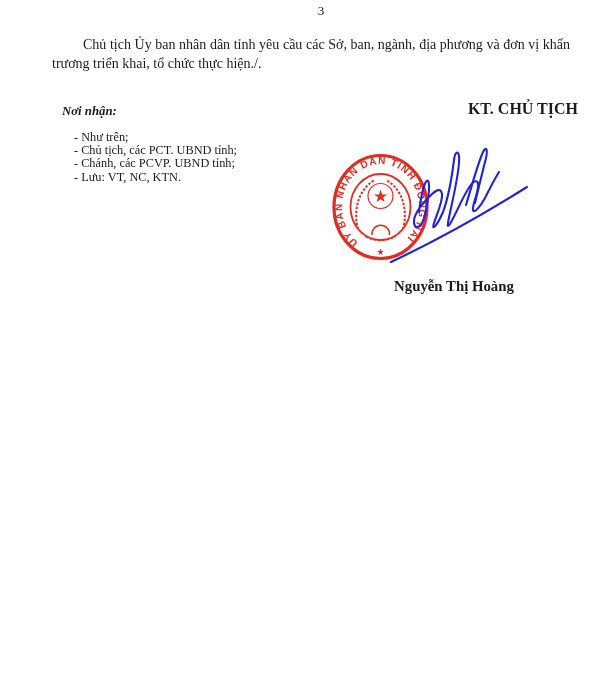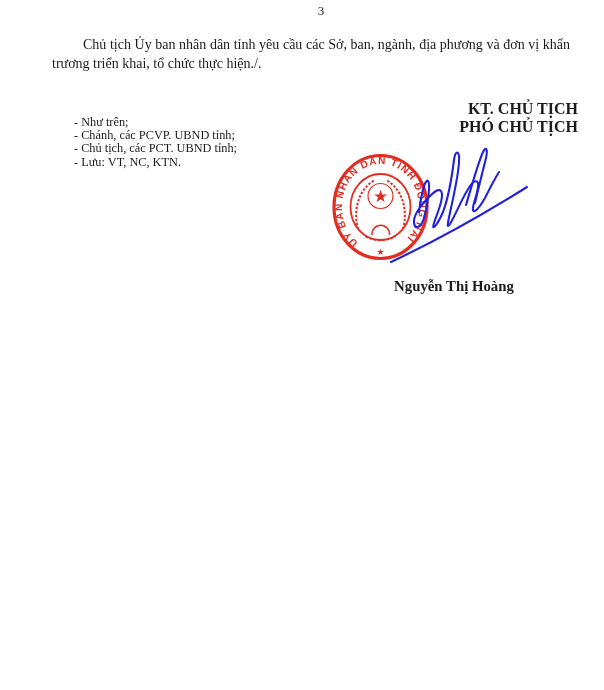--- a/index.html
+++ b/index.html
@@ -40,31 +40,31 @@
   .sig-stroke{fill:none;stroke:#2222dd;stroke-width:2.1;stroke-linecap:round;}
 </style>
 </head>
 <body>
 
 <div class="abs page-number">3</div>
 
 <div class="abs body-paragraph">Chủ tịch Ủy ban nhân dân tỉnh yêu cầu các Sở, ban, ngành, địa phương và đơn vị khẩn trương triển khai, tổ chức thực hiện./.</div>
 
 <div class="abs recipients">
+  <div class="recipients-heading">Nơi nhận:</div>
   <ul class="recipients-list">
     <li>- Như trên;</li>
+    <li>- Chủ tịch, các PCT. UBND tỉnh;</li>
     <li>- Chánh, các PCVP. UBND tỉnh;</li>
-    <li>- Chủ tịch, các PCT. UBND tỉnh;</li>
     <li>- Lưu: VT, NC, KTN.</li>
   </ul>
 </div>
 
 <div class="abs sign-title">
   <div>KT. CHỦ TỊCH</div>
-  <div>PHÓ CHỦ TỊCH</div>
 </div>
 
 <svg class="abs seal-svg" viewBox="0 0 108 116" xmlns="http://www.w3.org/2000/svg">
   <g>
     <ellipse class="seal-stroke" cx="53.5" cy="58" rx="46.5" ry="51.5" stroke-width="3.2"></ellipse>
     <ellipse class="seal-stroke" cx="53.5" cy="58" rx="30" ry="33" stroke-width="1.8"></ellipse>
     <path id="sealArc" fill="none" d="M 31.4 93.2 A 38.5 43 0 1 1 75.6 93.2"></path>
     <text class="seal-ring-text">
       <textPath href="#sealArc" startOffset="0" textLength="203" lengthAdjust="spacingAndGlyphs">ỦY BAN NHÂN DÂN TỈNH ĐỒNG NAI</textPath>
     </text>

